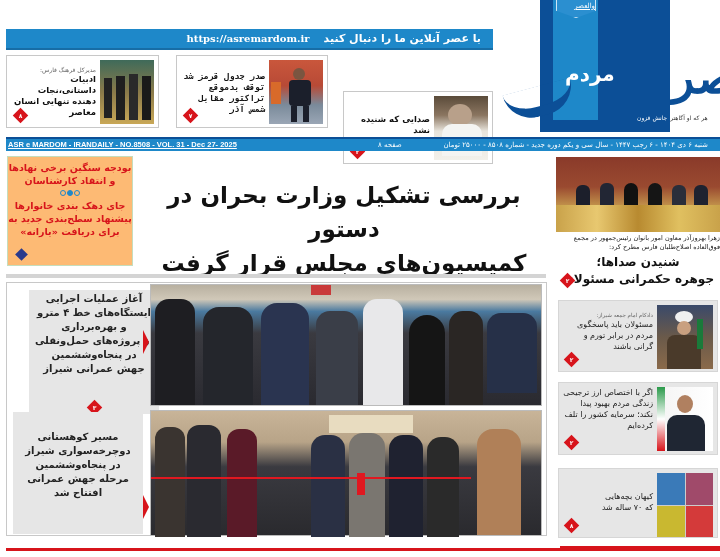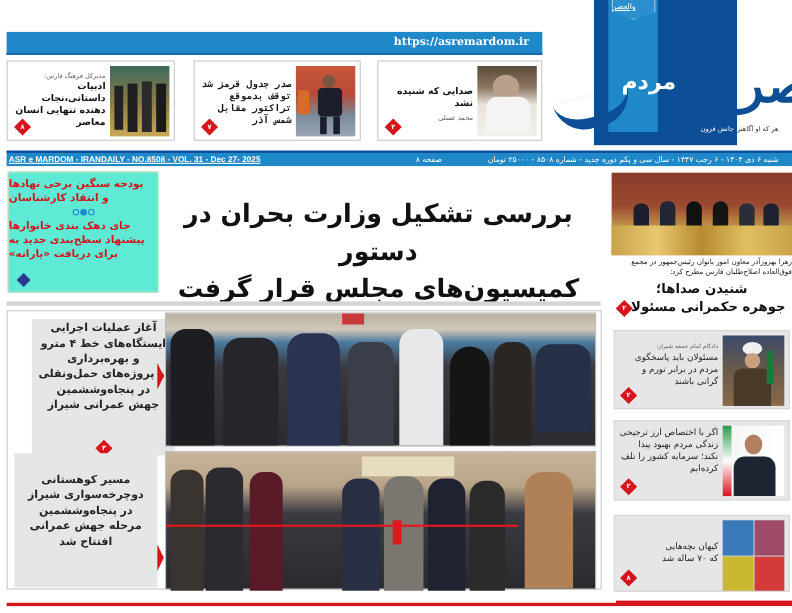--- a/index.html
+++ b/index.html
@@ -6,21 +6,21 @@
   html, body { width: 720px; height: 557px; background: #ffffff; overflow: hidden; }
   body { position: relative; font-family: "DejaVu Sans", sans-serif; color: #1a1a1a; }
 
   .abs { position: absolute; }
   .rtl { direction: rtl; }
 
   
   .mast-col-outer { left: 540px; top: 0; width: 130px; height: 132px; background: #0c4f97; }
   .mast-col-inner { left: 553px; top: 0; width: 45px; height: 120px; background: #1e88c9; }
   .mast-badge { left: 556px; top: 0; width: 40px; height: 18px; background: #2b8fd0; border: 1px solid #cfe6f6; border-top: none;
-    clip-path: polygon(0 0,100% 0,100% 60%,50% 100%,0 60%); color: #fff; font-size: 7px; text-align: left; line-height: 12px; text-decoration: underline; }
+    clip-path: polygon(0 0,100% 0,100% 60%,50% 100%,0 60%); color: #fff; font-size: 7px; text-align: right; line-height: 12px; text-decoration: underline; }
   .logo-asr-outside { left: 672px; top: 50px; color: #0c4f97; font-size: 46px; font-weight: bold; font-family: "DejaVu Serif", serif; }
   .logo-mardom { left: 565px; top: 62px; color: #fff; font-size: 20px; font-weight: bold; }
   .logo-swoosh { left: 505px; top: 86px; width: 70px; height: 30px; border-bottom: 10px solid #0c4f97; border-radius: 0 0 50px 50px; transform: rotate(-15deg); }
   .motto { left: 636px; top: 114px; font-size: 6px; color: #333; white-space: nowrap; }
   .motto .hl { background: #0c4f97; color: #fff; padding: 0 1px; }
 
   
   .online-bar { left: 6px; top: 29px; width: 487px; height: 21px; background: #1e88c9; border-bottom: 2px solid #176da6;
     display: flex; flex-direction: row-reverse; align-items: center; padding-right: 12px; gap: 14px; color: #fff; }
   .online-bar .txt { font-size: 11px; font-weight: bold; }
@@ -36,21 +36,21 @@
   .diamond { position: absolute; width: 11px; height: 11px; background: #d7141b; transform: rotate(45deg); }
   .diamond span { display: block; transform: rotate(-45deg); color: #fff; font-size: 6px; font-weight: bold; text-align: center; line-height: 11px; }
 
   
   .info-bar { left: 6px; top: 137px; width: 714px; height: 14px; background: #1e88c9; border-top: 2px solid #0c4f97; }
   .info-bar .en { position: absolute; left: 2px; top: 0; font-size: 7.5px; font-weight: bold; color: #fff; font-family: "Liberation Sans", sans-serif; line-height: 12px; text-decoration: underline; }
   .info-bar .fa { position: absolute; right: 12px; top: 0; font-size: 7px; color: #fff; line-height: 12px; direction: rtl; }
   .info-bar .pages { position: absolute; left: 372px; top: 0; font-size: 7px; color: #fff; line-height: 12px; }
 
   
-  .green-box { left: 7px; top: 156px; width: 137px; height: 110px; background: #5eead4; border: 1px solid #c5ddbd; direction: rtl; text-align: left; padding-top: 4px; }
+  .green-box { left: 7px; top: 156px; width: 126px; height: 110px; background: #fdba74; border: 1px solid #c5ddbd; direction: rtl; text-align: center; padding-top: 4px; }
   .green-box .h { font-size: 9.5px; font-weight: bold; color: #d7141b; line-height: 13px; }
   .green-box .dots { margin: 3px auto; display: flex; justify-content: center; gap: 1px; }
   .green-box .dots i { width: 6px; height: 6px; border-radius: 50%; border: 1px solid #1e88c9; display: inline-block; }
   .green-box .dots i.f { background: #1e88c9; }
   .green-box .d2 { position: absolute; left: 9px; bottom: 6px; width: 9px; height: 9px; background: #2a3a8c; transform: rotate(45deg); }
 
   
   .headline { left: 148px; top: 178px; width: 392px; direction: rtl; text-align: center; font-size: 23px; font-weight: bold; line-height: 34px; color: #111; font-family: "DejaVu Sans", sans-serif; letter-spacing: -0.5px; }
   .gray-rule { left: 6px; top: 274px; width: 540px; height: 4px; background: #d4d4d4; }
 
@@ -81,24 +81,25 @@
 <div class="abs mast-badge">والعصر</div>
 <div class="abs logo-swoosh"></div>
 <div class="abs logo-asr-outside">عصر</div>
 <div class="abs logo-mardom">مردم</div>
 <div class="abs motto rtl">
   <span>هر که او آگاهتر</span>
   <span class="hl">جانش فزون</span>
 </div>
 
 <div class="abs online-bar">
+  <span class="txt">با عصر آنلاین ما را دنبال کنید</span>
   <span class="url">https://asremardom.ir</span>
 </div>
 
-<div class="abs teaser" style="left:343px;width:150px;">
+<div class="abs teaser" style="left:343px;width:150px;margin-top:36px;">
   <div class="photo" style="background:linear-gradient(180deg,#5a4b3a 0%,#8a7560 30%,#e8e4dc 55%,#f2f0ea 100%);">
     <div style="position:absolute;left:14px;top:8px;width:24px;height:22px;border-radius:50%;background:#b8a08a;"></div>
     <div style="position:absolute;left:8px;top:28px;width:40px;height:32px;background:#f4f4f2;border-radius:10px 10px 0 0;"></div>
   </div>
   <div class="text" style="top:22px;">
     <div class="title">صدایی که شنیده نشد</div>
     <div class="byline">محمد عسلی</div>
   </div>
   <div class="diamond" style="left:8px;bottom:6px;">
       <span>۲</span>

